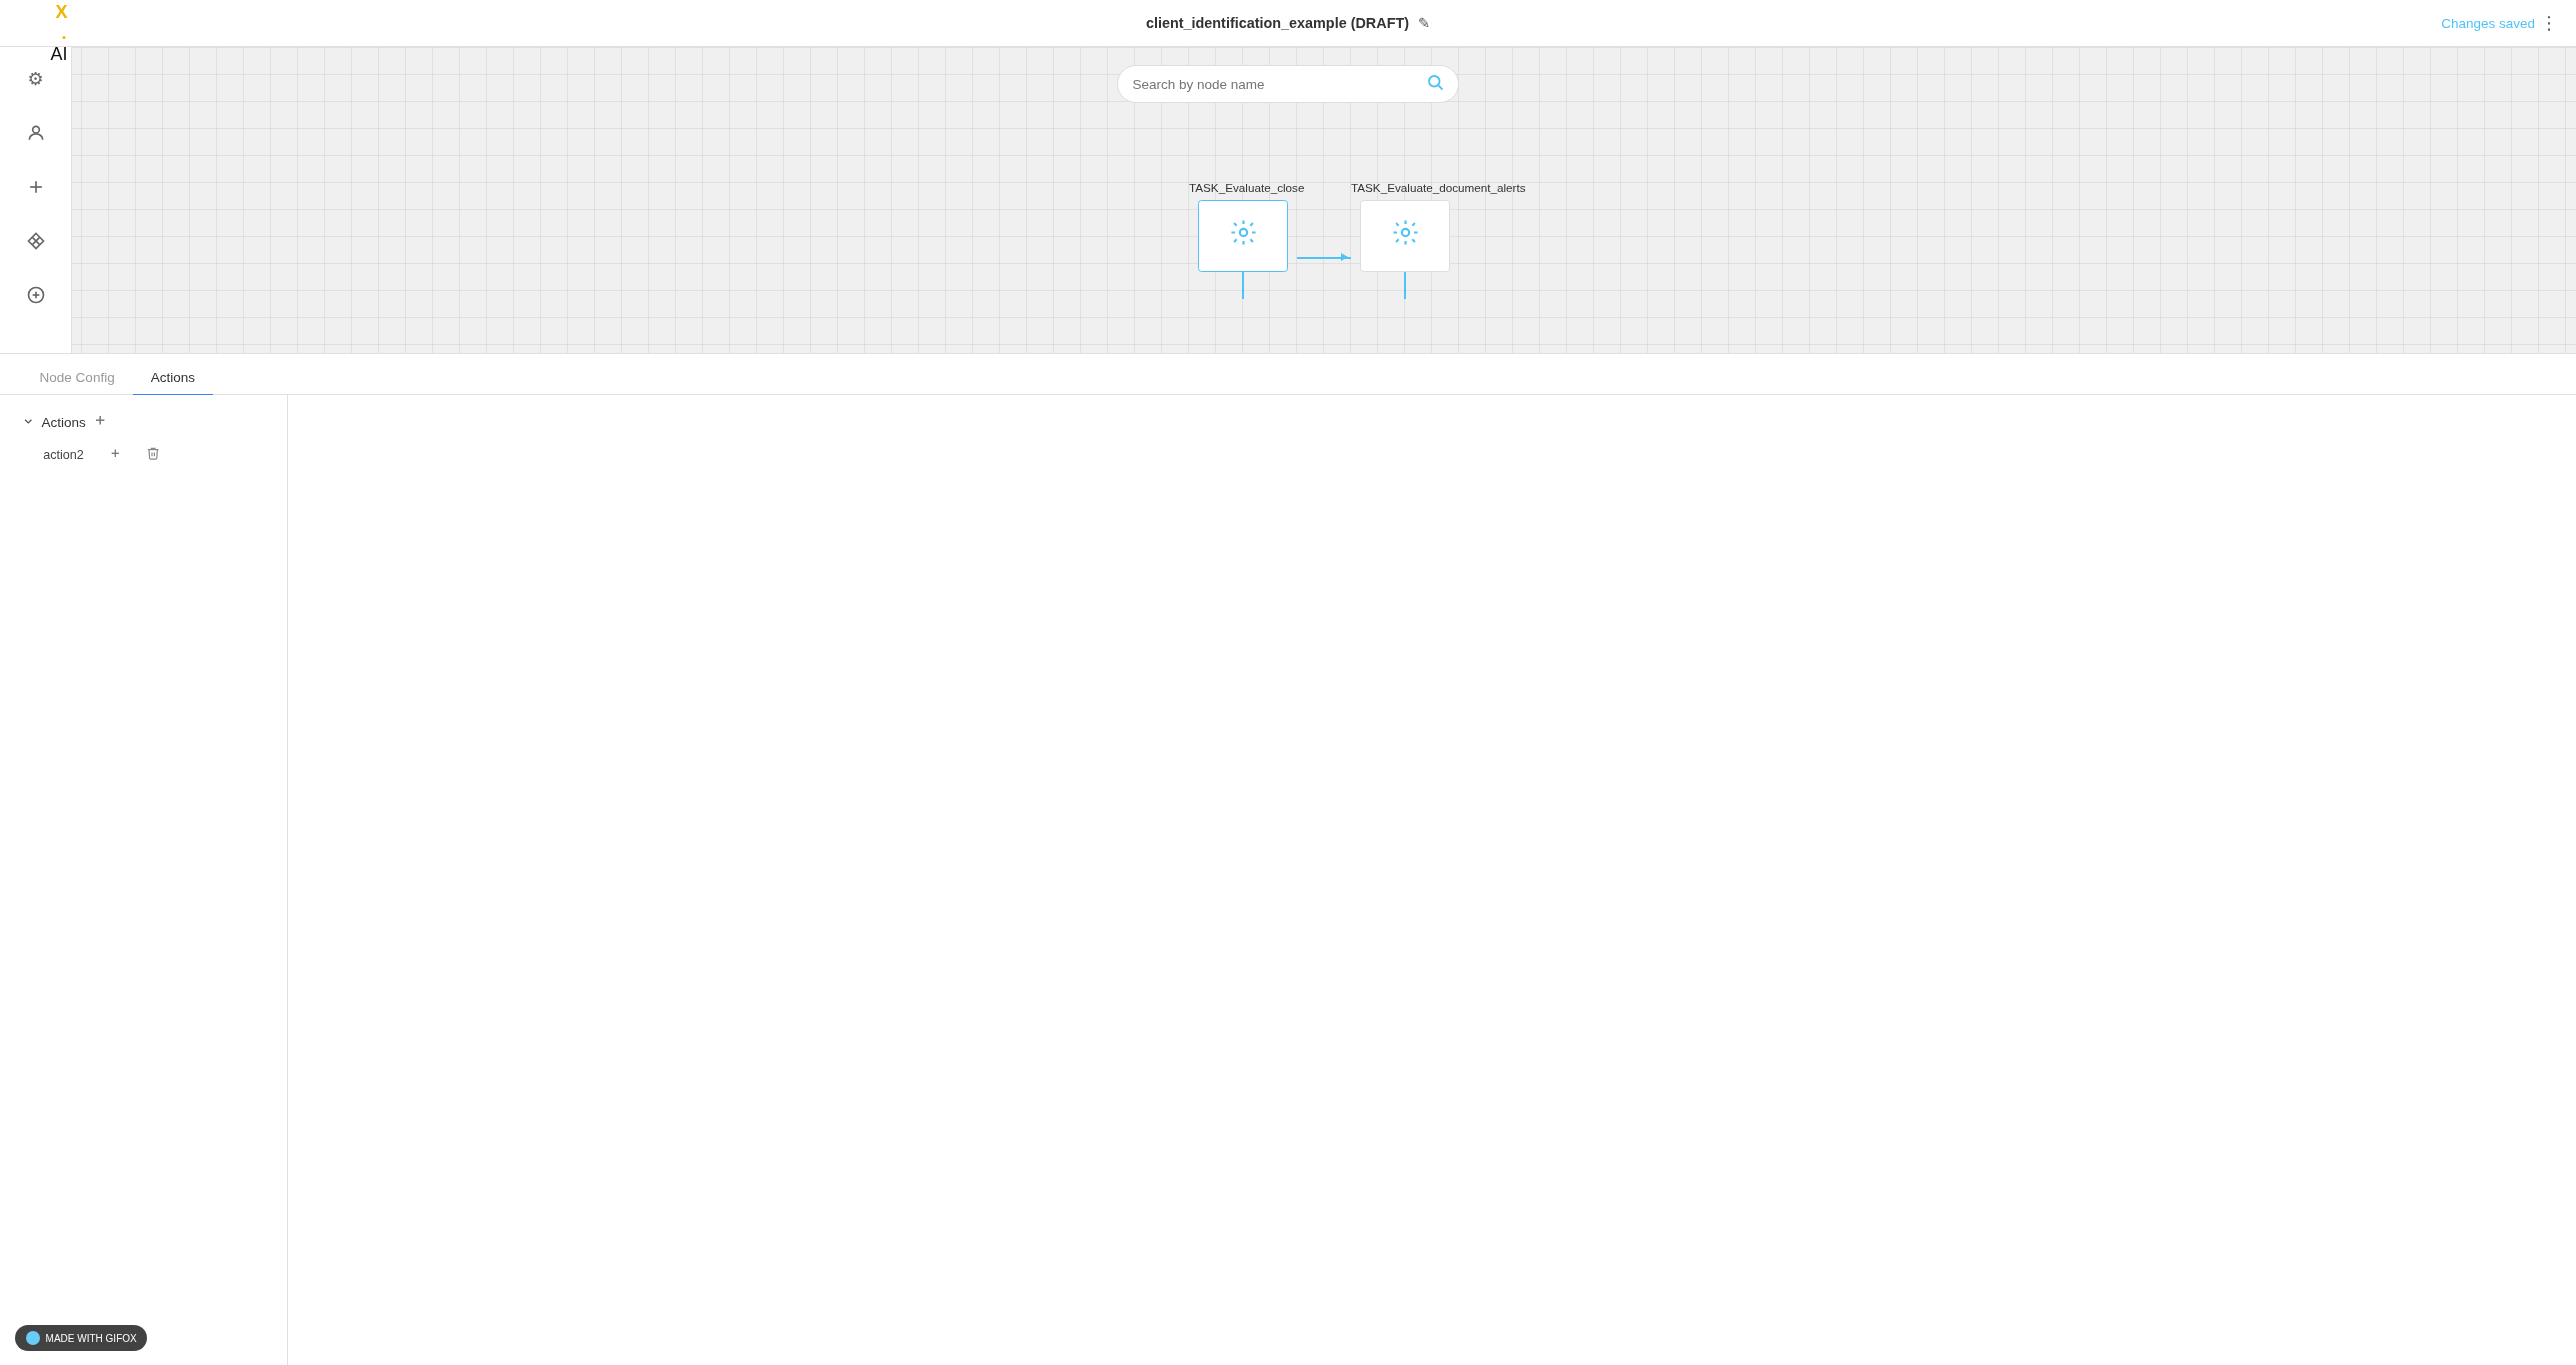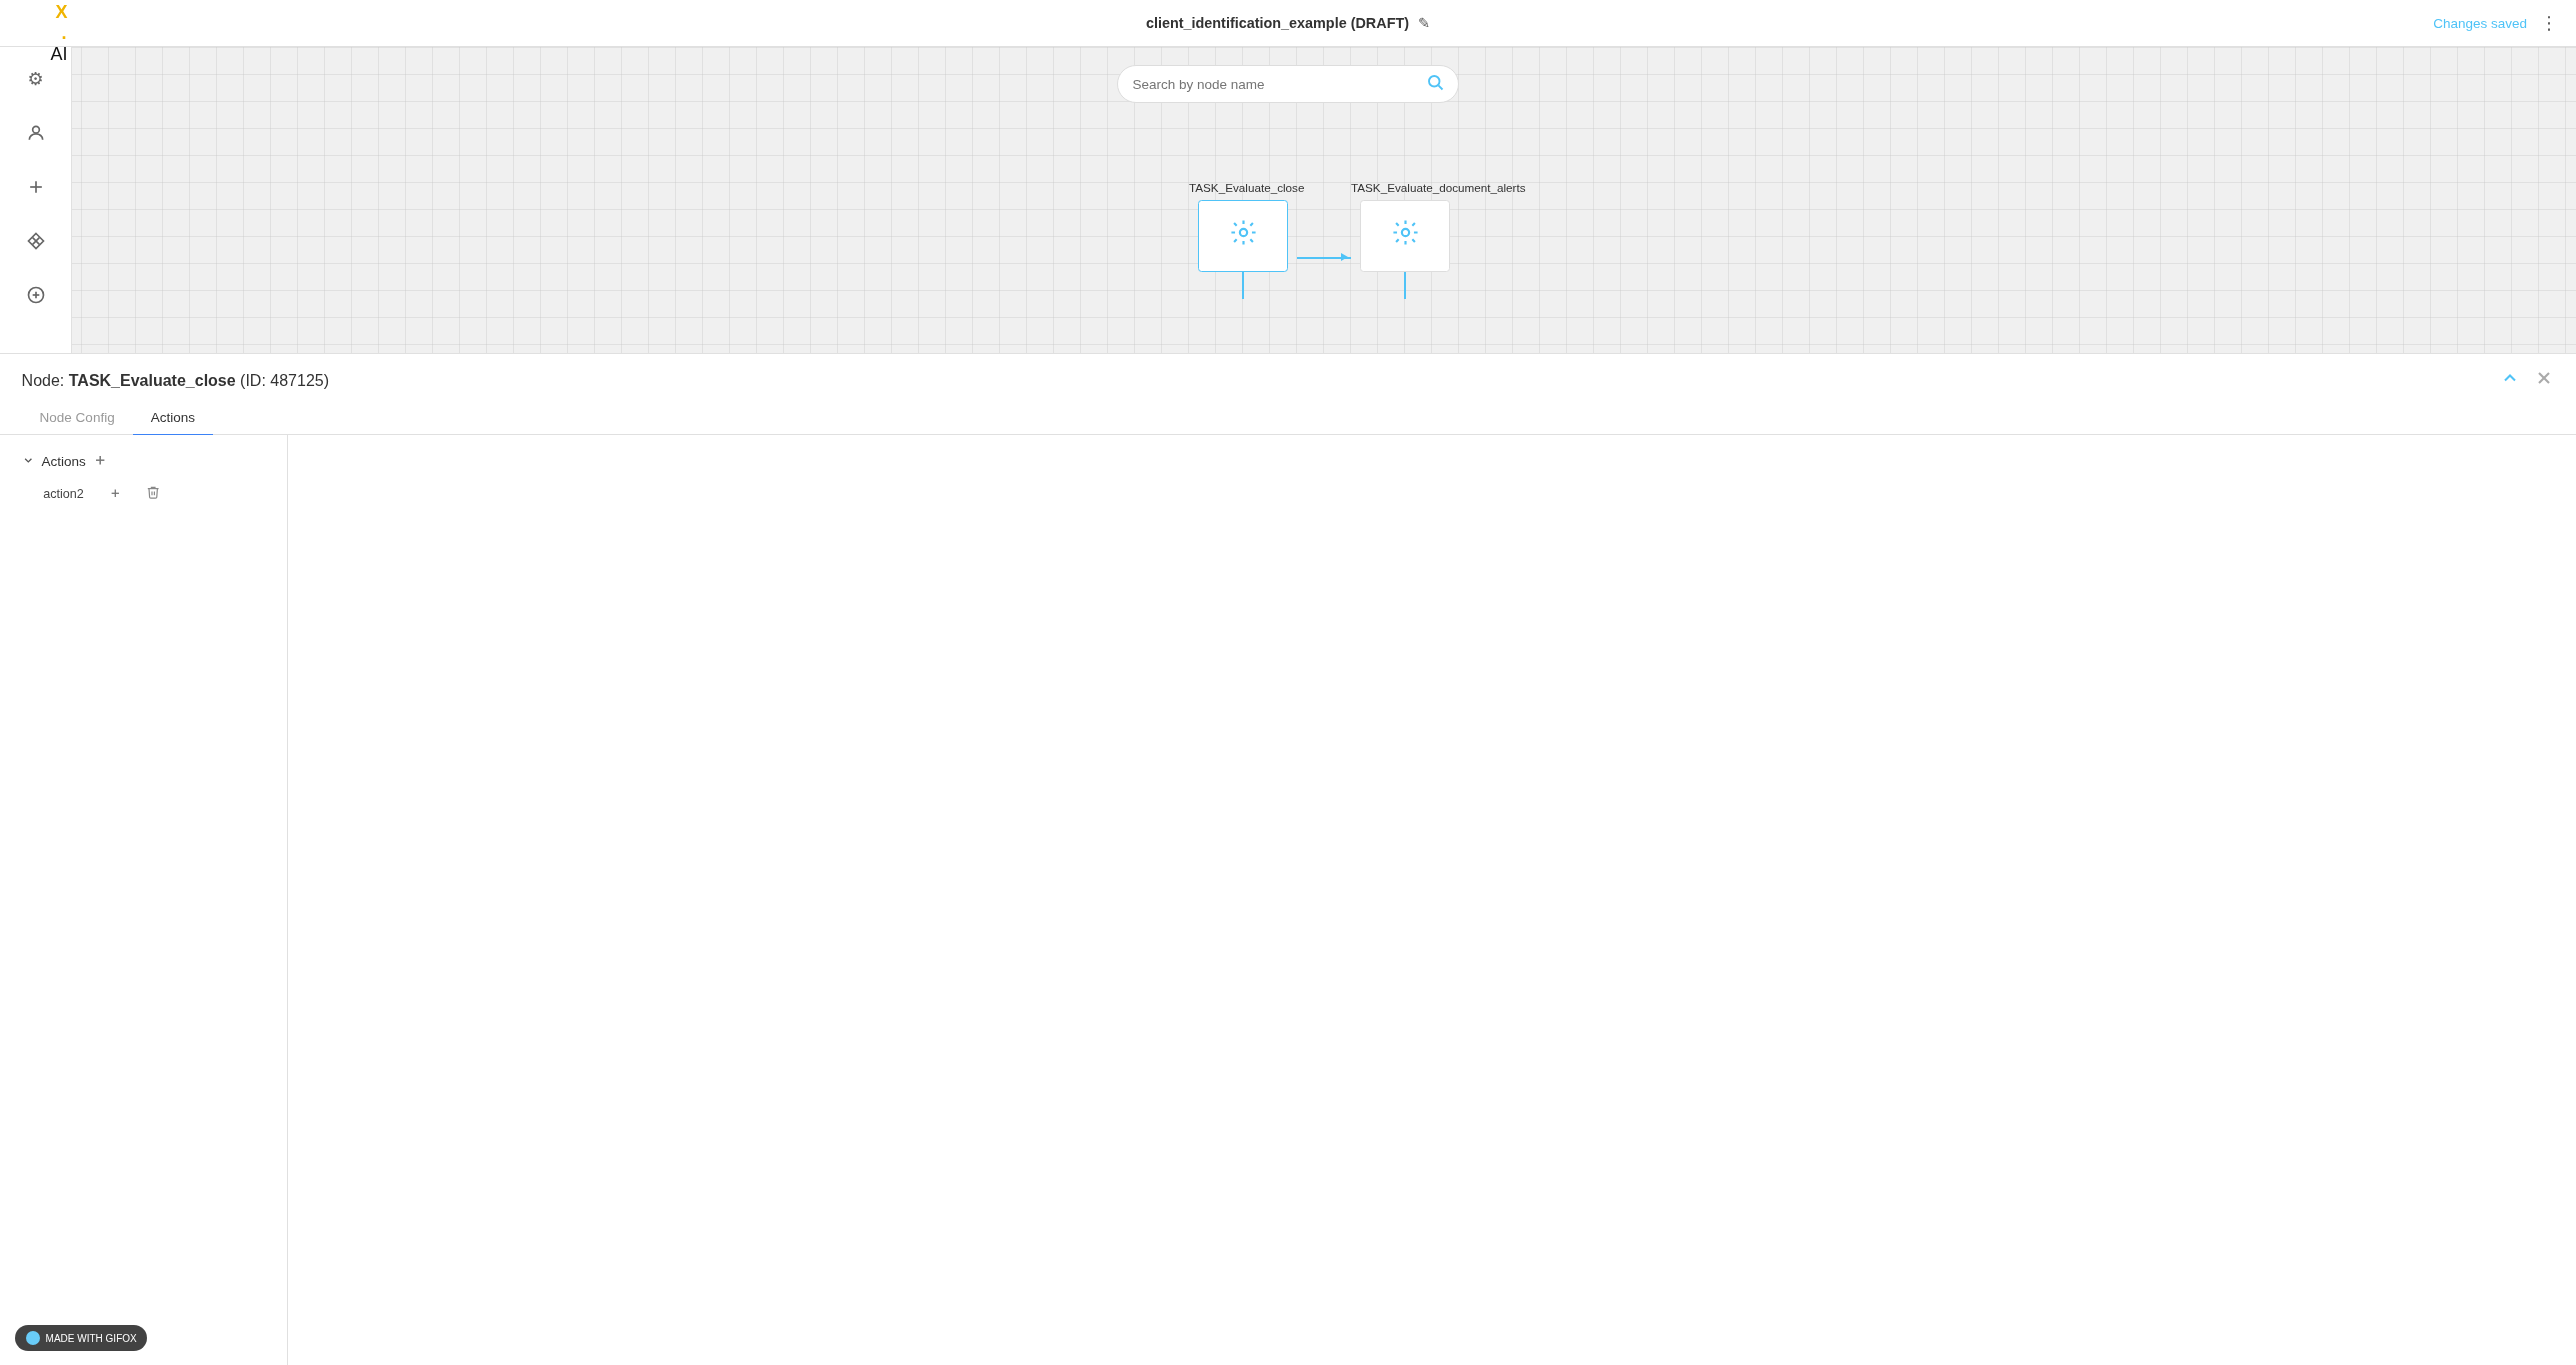--- a/index.html
+++ b/index.html
@@ -8,21 +8,21 @@
     
     .header {
       display: flex; align-items: center; justify-content: space-between;
       background: #fff; height: 47px; padding: 0 18px;
       border-bottom: 0.9px solid #e0e0e0; position: relative; z-index: 10;
     }
     .logo { display: flex; align-items: flex-end; font-weight: 700; font-size: 18px; color: #222; flex-direction: column; }
     .header-title { position: absolute; left: 50%; transform: translateX(-50%); display: flex; align-items: center; gap: 9px; font-size: 14.4px; color: #333; }
     .header-title-text { font-weight: 700; }
     .edit-icon { cursor: pointer; color: #555; font-size: 14.4px; }
-    .header-right { display: flex; align-items: center; gap: 13px; }
+    .header-right { display: flex; align-items: center; gap: 5px; }
     .changes-saved { color: #4fc3f7; font-size: 13.5px; }
     .more-icon { color: #555; font-size: 18px; cursor: pointer; }
 
     
     .canvas-area {
       background: #f0f0f0;
       background-image: 
         linear-gradient(rgba(200,200,200,0.4) 0.9px, transparent 0.9px),
         linear-gradient(90deg, rgba(200,200,200,0.4) 0.9px, transparent 0.9px);
       background-size: 27px 27px;
@@ -257,40 +257,20 @@
           </span>
         </div>
         <div class="node-connector-down"></div>
       </div>
 
     </div>
   </div>
 </div>
 
 <div class="bottom-panel">
-  <div class="panel-header">
-    <div class="node-title">
-      <span>Node:</span>
-      <strong>TASK_Evaluate_close</strong>
-      <span>(ID: 487125)</span>
-    </div>
-    <div class="panel-actions">
-      <button class="panel-action-btn">
-        <svg width="20" height="20" viewBox="0 0 24 24" fill="none" stroke="#4fc3f7" stroke-width="2.5">
-          <polyline points="18 15 12 9 6 15"></polyline>
-        </svg>
-      </button>
-      <button class="panel-action-btn close">
-        <svg width="20" height="20" viewBox="0 0 24 24" fill="none" stroke="#aaa" stroke-width="2.5">
-          <line x1="18" y1="6" x2="6" y2="18"></line>
-            <line x1="6" y1="6" x2="18" y2="18"></line>
-        </svg>
-      </button>
-    </div>
-  </div>
 
   <div class="tabs">
     <div class="tab">Node Config</div>
     <div class="tab active">Actions</div>
   </div>
 
   <div class="panel-content">
     <div class="actions-sidebar">
 
       <div class="actions-header">

